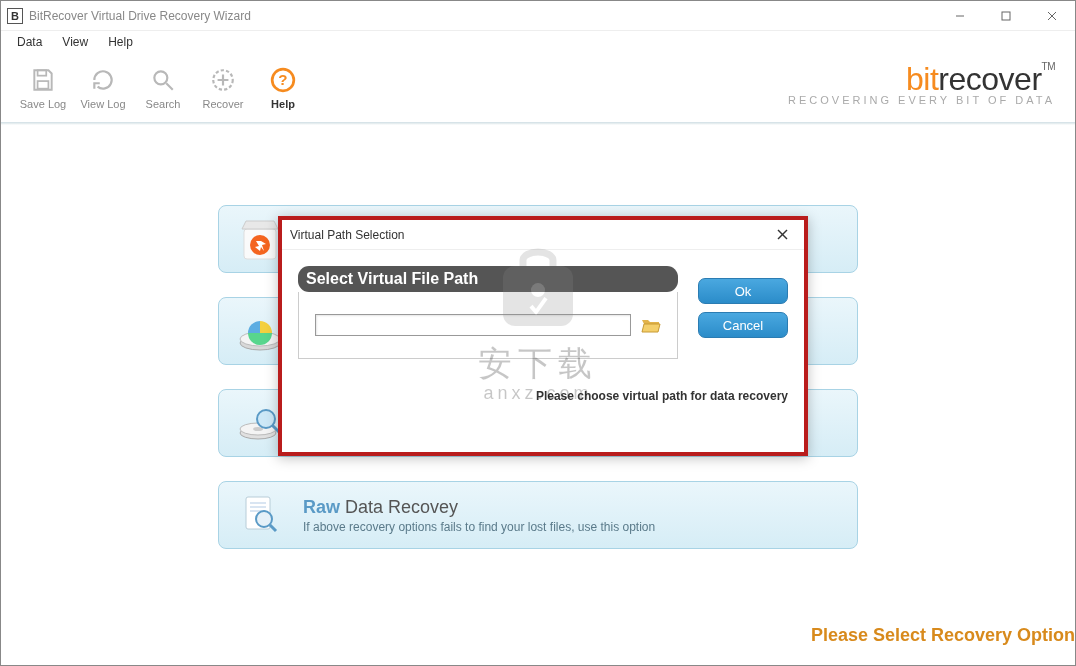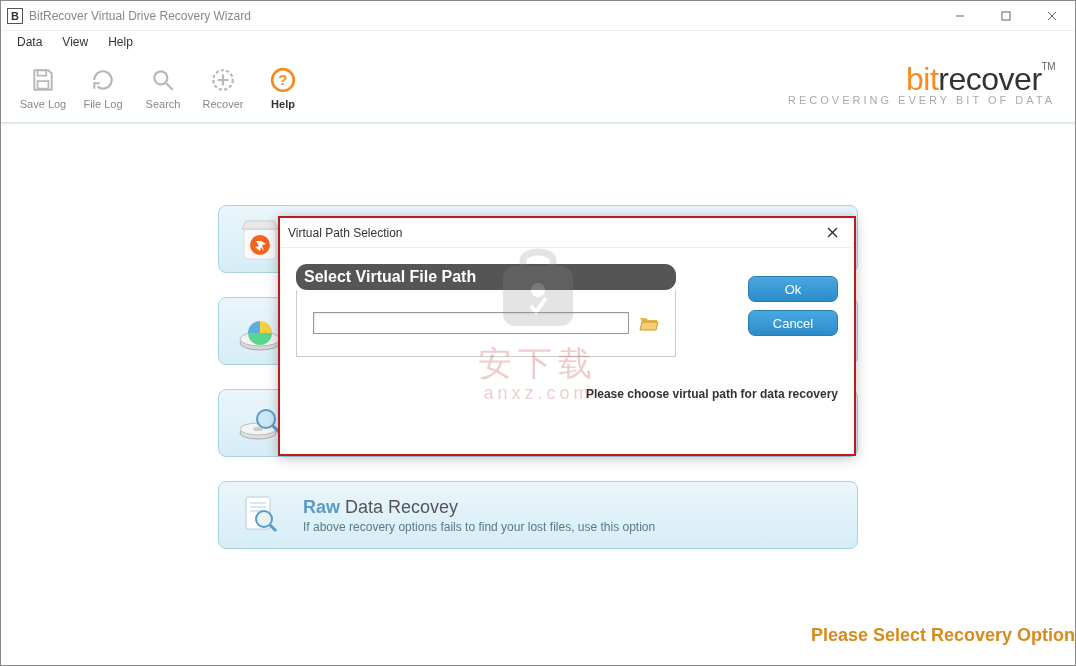--- a/index.html
+++ b/index.html
@@ -30,33 +30,33 @@
 .content { position: relative; padding-top: 80px; }
 .card { width: 640px; height: 68px; margin: 0 auto 24px auto; border: 1px solid #a8d3e5; border-radius: 8px; background: linear-gradient(#eaf6fb, #d6edf6); display: flex; align-items: center; padding: 8px 16px; gap: 18px; }
 .card .cicon { width: 50px; height: 50px; display: flex; align-items: center; justify-content: center; }
 .card .ctext { flex: 1; }
 .card .ctitle { font-size: 18px; color: #555; }
 .card .ctitle .accent { color: #5a9ac6; font-weight: bold; }
 .card .cdesc { font-size: 12px; color: #5a7a8a; margin-top: 2px; }
 
 .footer-msg { text-align: right; color: #d88a1c; font-weight: bold; font-size: 18px; margin-top: 76px; }
 
-.dialog { position: absolute; left: 277px; top: 215px; width: 578px; height: 240px; background: #fff; border: 2px solid #b91c1c; box-shadow: 0 2px 12px rgba(0,0,0,0.25); }
+.dialog { position: absolute; left: 277px; top: 215px; width: 530px; height: 240px; background: #fff; border: 4px solid #b91c1c; box-shadow: 0 2px 12px rgba(0,0,0,0.25); }
 .dlg-title { height: 30px; display: flex; align-items: center; padding: 0 8px; font-size: 12px; color: #333; border-bottom: 1px solid #eee; }
 .dlg-close { width: 28px; height: 28px; display: flex; align-items: center; justify-content: center; font-size: 14px; margin-left: auto; }
 .dlg-body { padding: 16px; }
 .section-head { background: #555; color: #fff; font-size: 16px; font-weight: bold; padding: 4px 8px; border-radius: 11px; }
 .field-box { border: 1px solid #ccc; border-top: none; padding: 22px 16px; display: flex; align-items: center; gap: 10px; }
 .field-box input { flex: 1; height: 22px; border: 1px solid #999; box-shadow: inset 1px 1px 2px rgba(0,0,0,0.1); padding: 0 4px; font-size: 12px; }
 .browse-icon { width: 20px; height: 18px; }
 .dlg-right { position: absolute; right: 16px; top: 58px; display: flex; flex-direction: column; gap: 8px; }
 .dlg-btn { width: 90px; height: 26px; background: linear-gradient(#4aa8e0,#2b8cc9); border: 1px solid #2b7cb2; color: #fff; font-size: 13px; border-radius: 7px; }
 .dlg-msg { text-align: right; font-size: 12px; font-weight: bold; color: #333; margin-top: 30px; }
 
-.watermark { position: absolute; left: 50%; top: 50%; transform: translate(-50%, -55%); color: #b91c1c; opacity: 0.22; text-align: center; pointer-events: none; z-index: 99; }
+.watermark { position: absolute; left: 50%; top: 50%; transform: translate(-50%, -55%); color: #000000; opacity: 0.22; text-align: center; pointer-events: none; z-index: 99; }
 .watermark .wm-icon { width: 110px; height: 95px; margin: 0 auto; }
 .watermark .wm-text1 { font-size: 34px; letter-spacing: 6px; font-weight: 300; }
 .watermark .wm-text2 { font-size: 18px; letter-spacing: 4px; margin-top: -4px; }
 </style>
 </head>
 <body>
 
 <div class="titlebar">
   <span class="icon-box">B</span>
   <span>BitRecover Virtual Drive Recovery Wizard</span>
@@ -96,21 +96,21 @@
     </div>
     <span class="label">Save Log</span>
   </div>
   <div class="tool">
     <div class="ticon">
       <svg width="26" height="26" viewBox="0 0 24 24">
           <path d="M4 12a8 8 0 1 1 3 6.2" fill="none" stroke="#b8b8b8" stroke-width="2"></path>
           <path d="M4 20v-5h5" fill="none" stroke="#b8b8b8" stroke-width="2"></path>
         </svg>
     </div>
-    <span class="label">File Log</span>
+    <span class="label">View Log</span>
   </div>
   <div class="tool">
     <div class="ticon">
       <svg width="26" height="26" viewBox="0 0 24 24">
           <circle cx="10" cy="10" r="6" fill="none" stroke="#b8b8b8" stroke-width="2"></circle>
           <line x1="15" y1="15" x2="21" y2="21" stroke="#b8b8b8" stroke-width="2"></line>
         </svg>
     </div>
     <span class="label">Search</span>
   </div>

